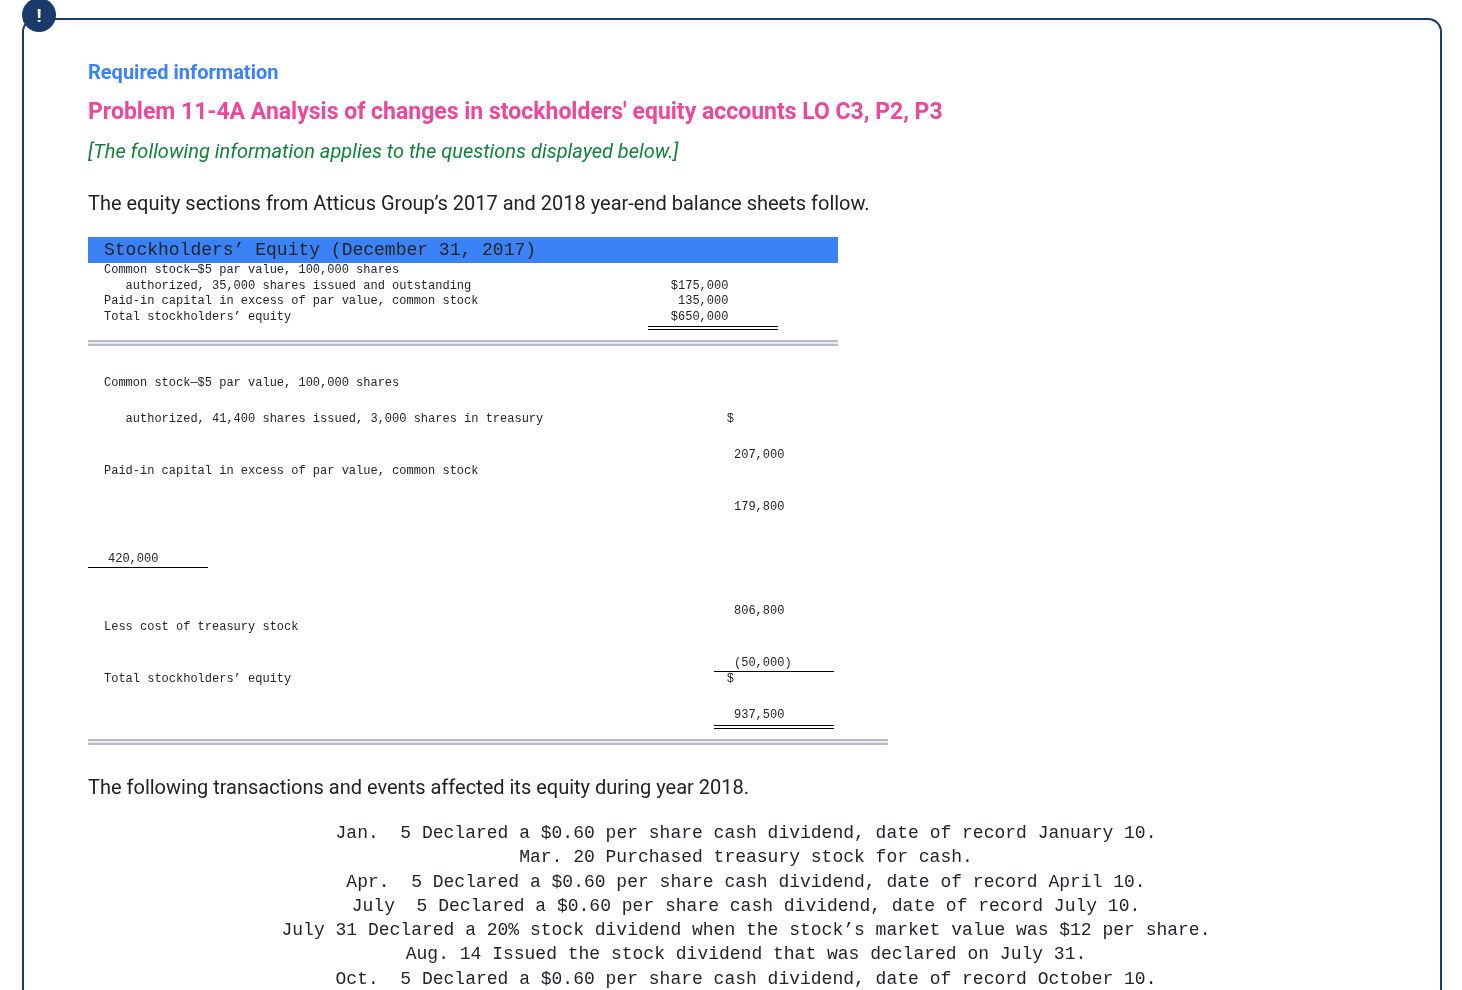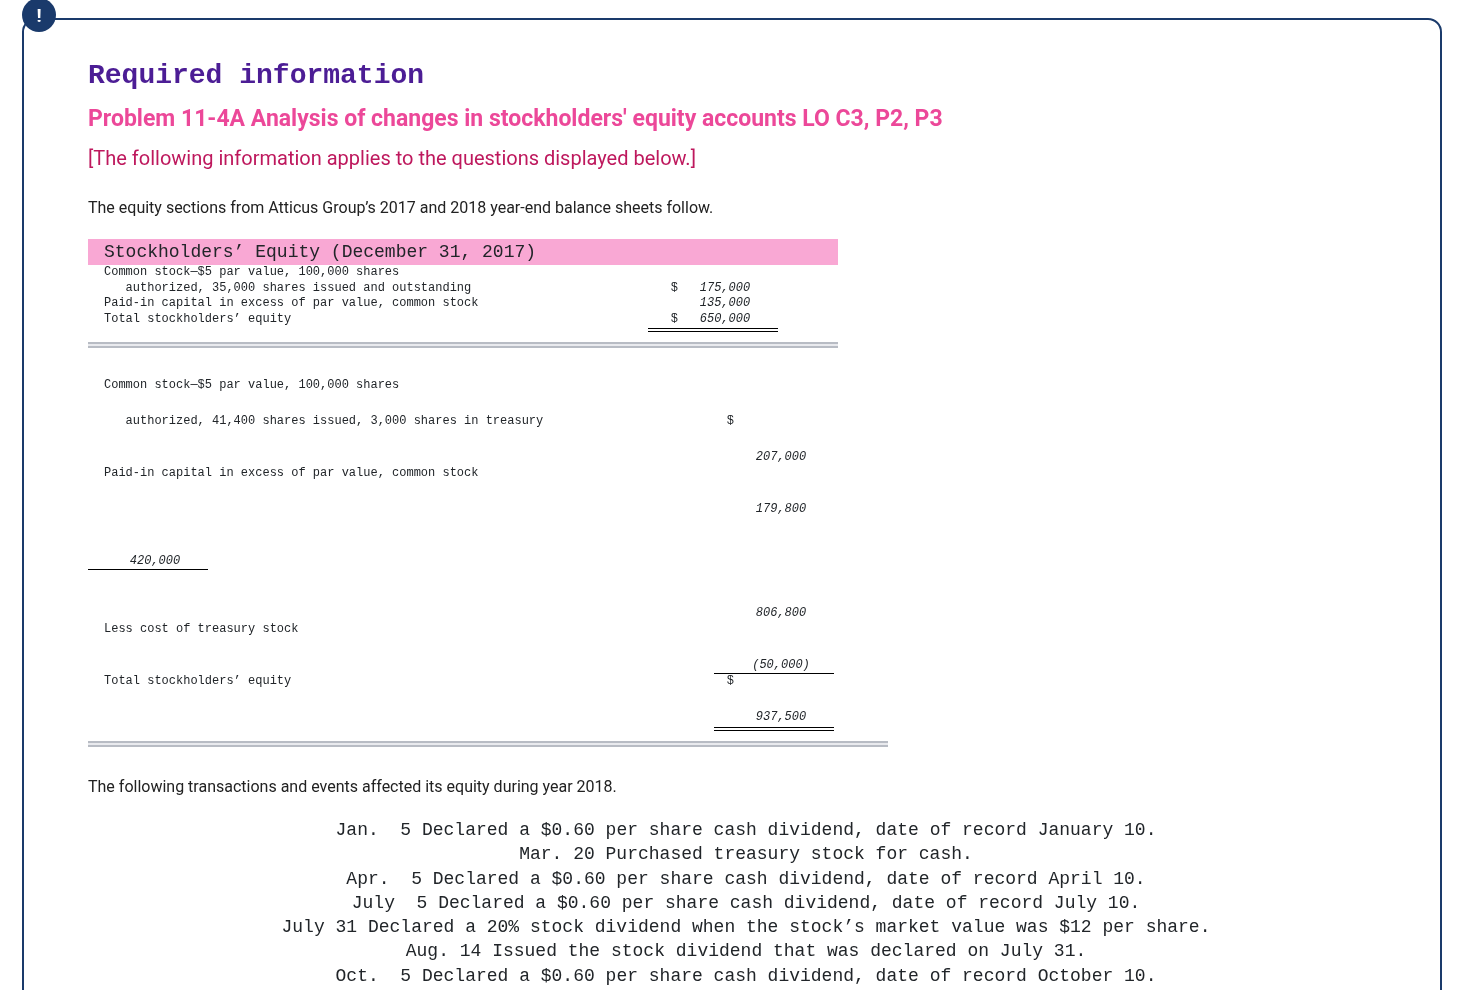--- a/index.html
+++ b/index.html
@@ -32,48 +32,48 @@
     top: -2px;
     left: 22px;
     display: flex;
     align-items: center;
     justify-content: center;
     color: #fff;
     font-weight: 700;
     font-size: 19px;
   }
   .req-info {
-    color: #4c1d95;
-    font-size: 28px;
+    color: #3b82f6;
+    font-size: 20px;
     font-weight: 700;
     margin: 2px 0 14px 0;
-    font-family: Liberation Mono, monospace;
   }
   .problem-title {
     font-size: 23px;
     font-weight: 700;
     margin: 0 0 14px 0;
     color: #ec4899;
   }
   .instr {
+    font-style: italic;
     font-size: 20px;
     margin: 0 0 28px 0;
-    color: #be185d;
+    color: #15803d;
   }
   .body-text {
-    font-size: 16px;
+    font-size: 20px;
     margin: 0 0 22px 0;
     color: #222;
   }
   .equity-block {
     width: 790px;
     margin-bottom: 30px;
   }
   .eq-header {
-    background: #f9a8d4;
+    background: #3b82f6;
     font-family: "Courier New", Courier, monospace;
     font-size: 18px;
     padding: 3px 0 3px 16px;
   }
   .eq-row {
     display: flex;
     font-family: "Courier New", Courier, monospace;
     font-size: 12px;
     line-height: 1.3;
   }
@@ -82,24 +82,23 @@
     padding-left: 16px;
     white-space: pre;
   }
   .eq-sym {
     flex: 0 0 30px;
     text-align: right;
     border-bottom-color: #000;
   }
   .eq-val {
     flex: 0 0 100px;
-    text-align: center;
+    text-align: left;
     padding-right: 6px;
     border-bottom-color: #000;
-    font-style: italic;
   }
   .u1 .eq-sym, .u1 .eq-val { border-bottom: 1.5px solid #000; }
   .u2 .eq-sym, .u2 .eq-val { border-bottom: 4px double #000; padding-bottom:1px;}
   .block-sep {
     height: 6px;
     border-top: 2px solid #b8bcc4;
     border-bottom: 2px solid #b8bcc4;
     background: #e9eaee;
     margin-top: 10px;
   }

